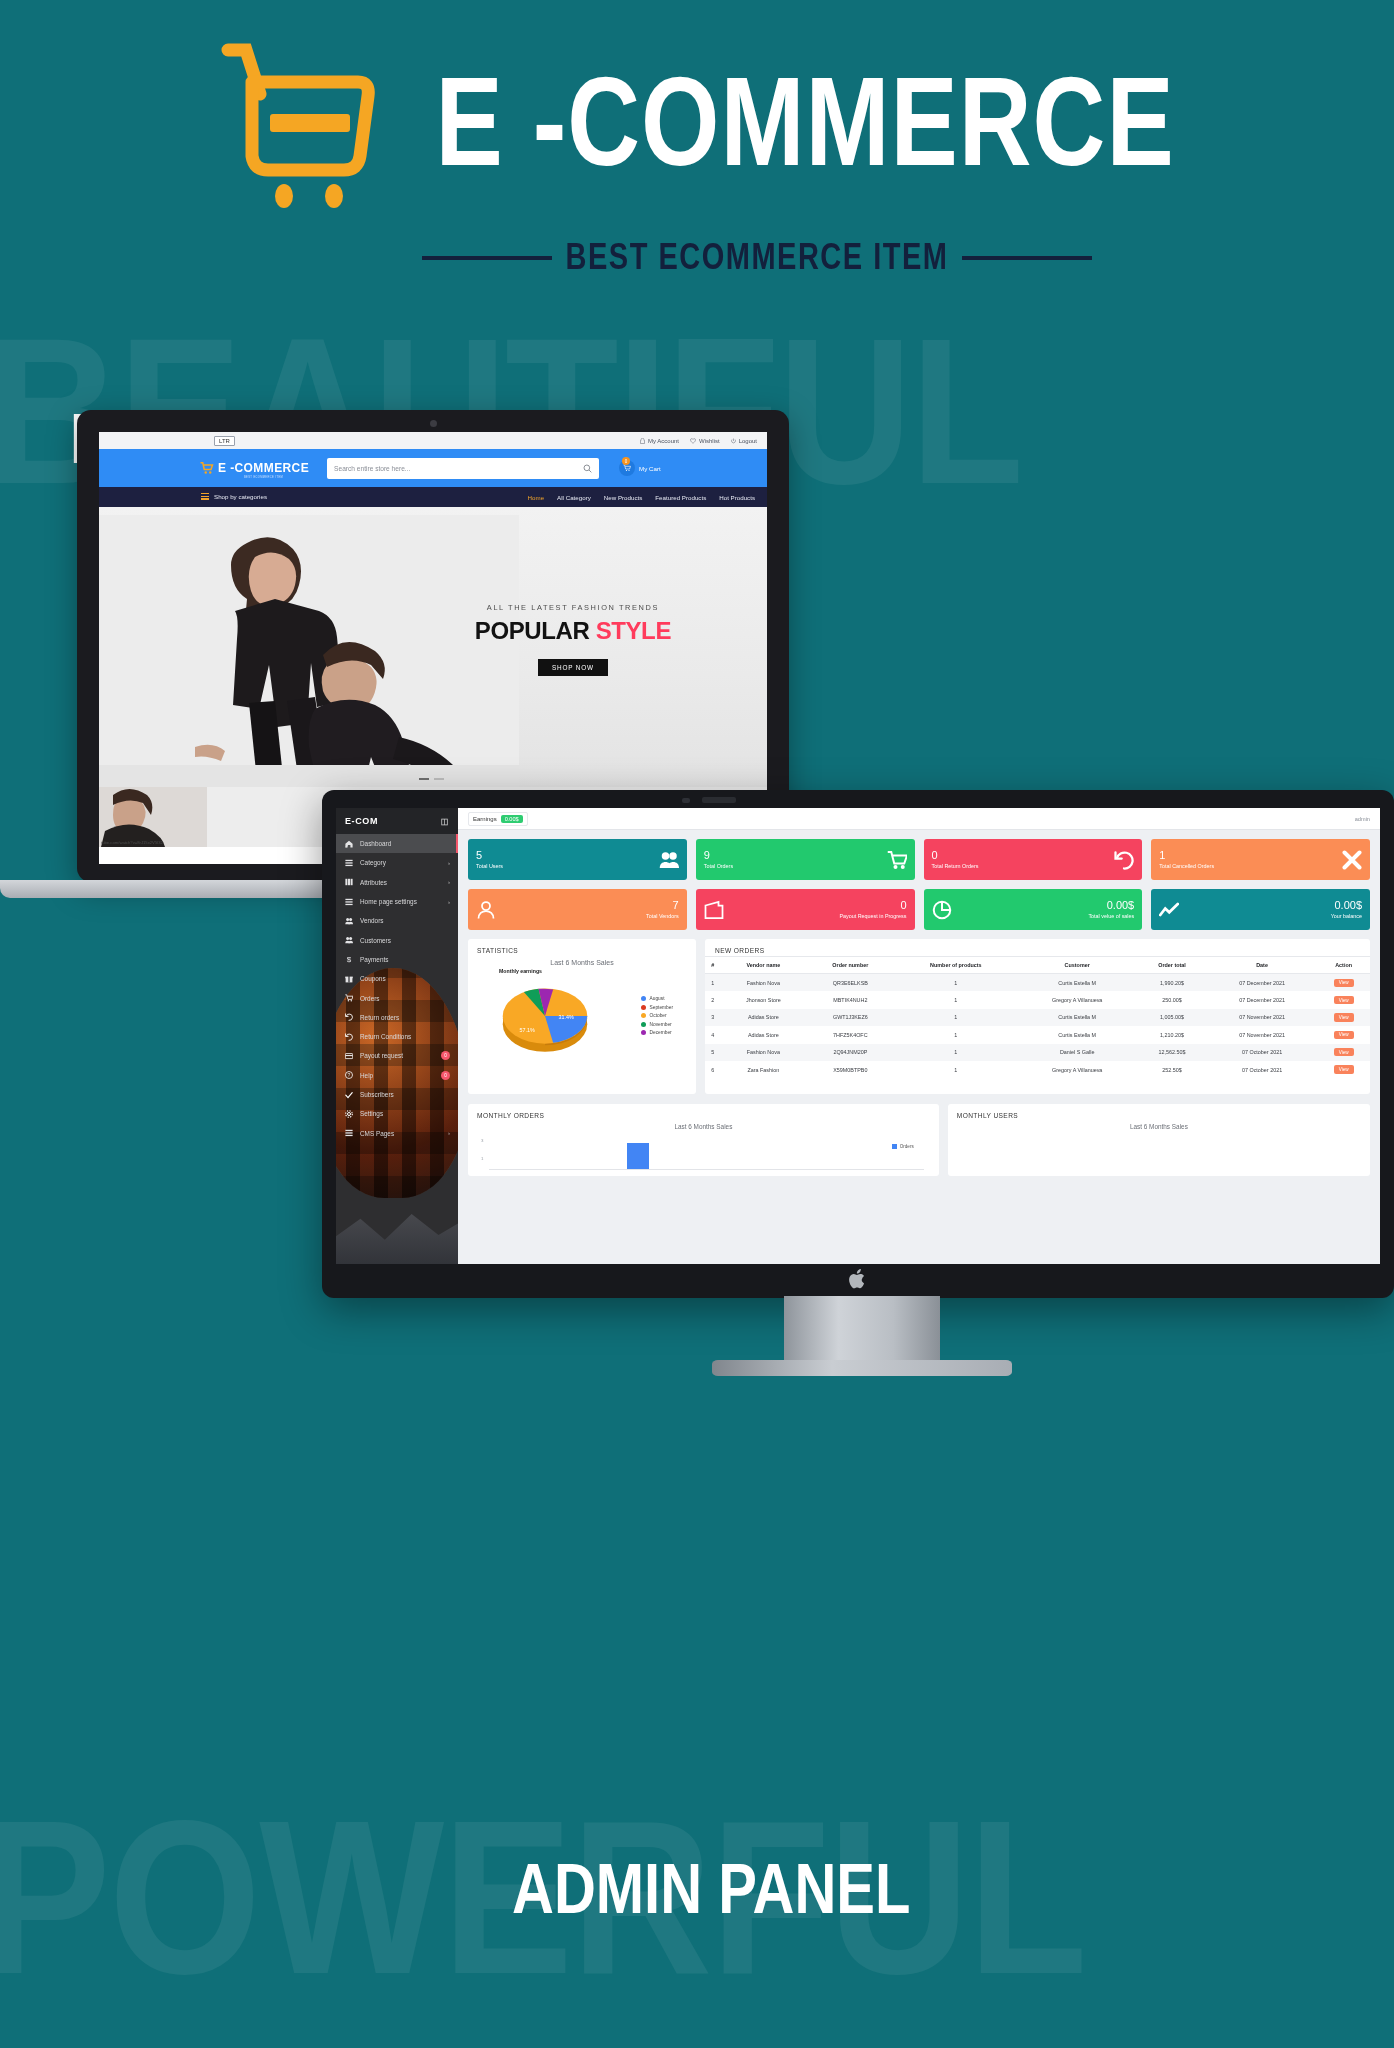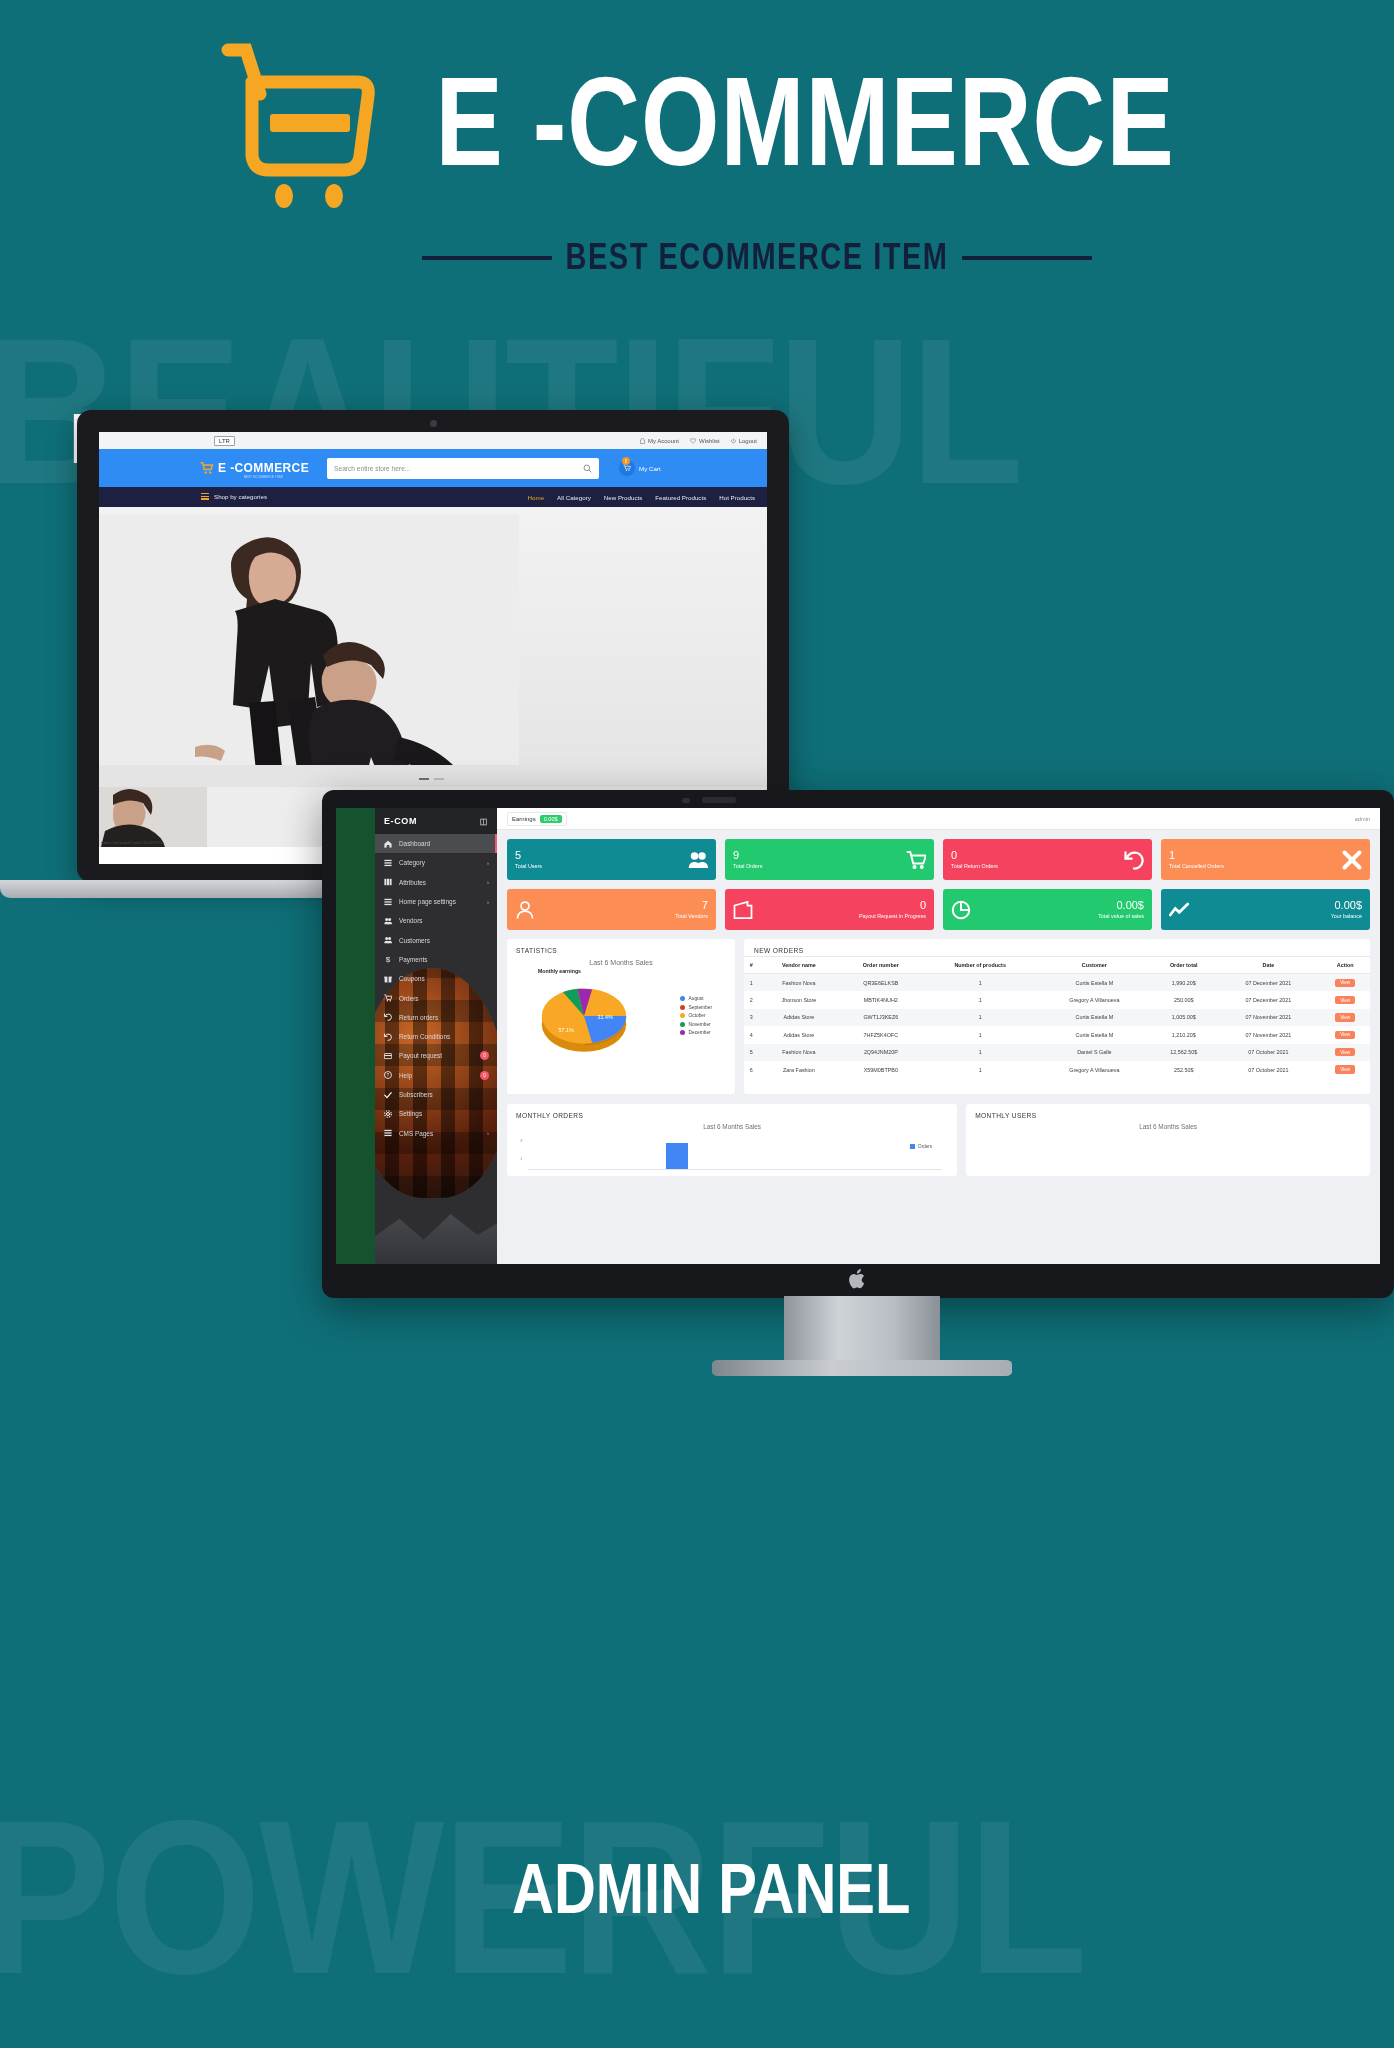--- a/index.html
+++ b/index.html
@@ -164,21 +164,21 @@
     background: #2e3036; border-radius: 2px;
   }
   .imac-speaker {
     position: absolute; left: 380px; top: 7px; width: 34px; height: 6px;
     background: #2a2c31; border-radius: 2px;
   }
   .imac-apple {
     position: absolute; left: 50%; margin-left: -9px; bottom: 9px;
     width: 18px; height: 20px; opacity: .85;
   }
-  .imac-screen { width: 100%; height: 100%; background: #14532d; overflow: hidden; position: relative; display: flex; padding-left: 39px; }
+  .imac-screen { width: 100%; height: 100%; background: #14532d; overflow: hidden; position: relative; display: flex; }
   .imac-neck {
     position: absolute; left: 50%; margin-left: -78px; top: 506px; width: 156px; height: 72px;
     background: linear-gradient(90deg,#8e949b,#cfd3d8 35%,#b9bec4 70%,#8a9097);
   }
   .imac-foot {
     position: absolute; left: 50%; margin-left: -150px; top: 570px; width: 300px; height: 16px;
     background: linear-gradient(90deg,#80868d,#c9cdd2 40%,#a8adb4);
     border-radius: 6px/4px;
   }
 
@@ -416,20 +416,28 @@
           <path d="M188 186 l28 -4 l12 82 l-28 4z" fill="#1a171a"></path>
 
           <path d="M228 150 q22 -18 44 2 q10 12 2 30 q-8 16 -24 14 q-20 -4 -26 -20 q-4 -16 4 -26z" fill="#caa188"></path>
           <path d="M224 140 q22 -24 52 -4 q14 12 8 28 l-12 -14 q-20 -10 -44 2z" fill="#3a2820"></path>
           <path d="M216 194 q30 -16 60 -4 q20 10 28 36 l10 40 l-30 6 l-12 -30 l-8 34 l-44 2 l-10 -46 q-2 -26 6 -38z" fill="#201c20"></path>
           <path d="M300 222 q36 8 60 34 l-10 16 q-30 -22 -56 -28z" fill="#1b181b"></path>
           <path d="M352 258 q18 8 26 16 l-8 8 q-14 -8 -24 -12z" fill="#c9a189"></path>
           <path d="M96 232 q18 -6 30 4 l-4 10 q-14 -6 -26 -4z" fill="#c9a189"></path>
           <rect y="250" width="420" height="22" fill="#e4e4e4"></rect>
         </svg>
+        <div class="hero-copy">
+          <div class="hero-kicker">ALL THE LATEST FASHION TRENDS</div>
+          <div class="hero-title">
+            <span>POPULAR</span>
+            <em>STYLE</em>
+          </div>
+          <div class="hero-btn">SHOP NOW</div>
+        </div>
         <div class="hero-dots">
             <i class="on"></i>
             <i></i>
           </div>
       </div>
 
       <div class="site-strip">
         <div class="strip-thumb">
           <svg viewBox="0 0 108 60" width="108" height="60">
             <rect width="108" height="60" fill="#ddd9d6"></rect>

